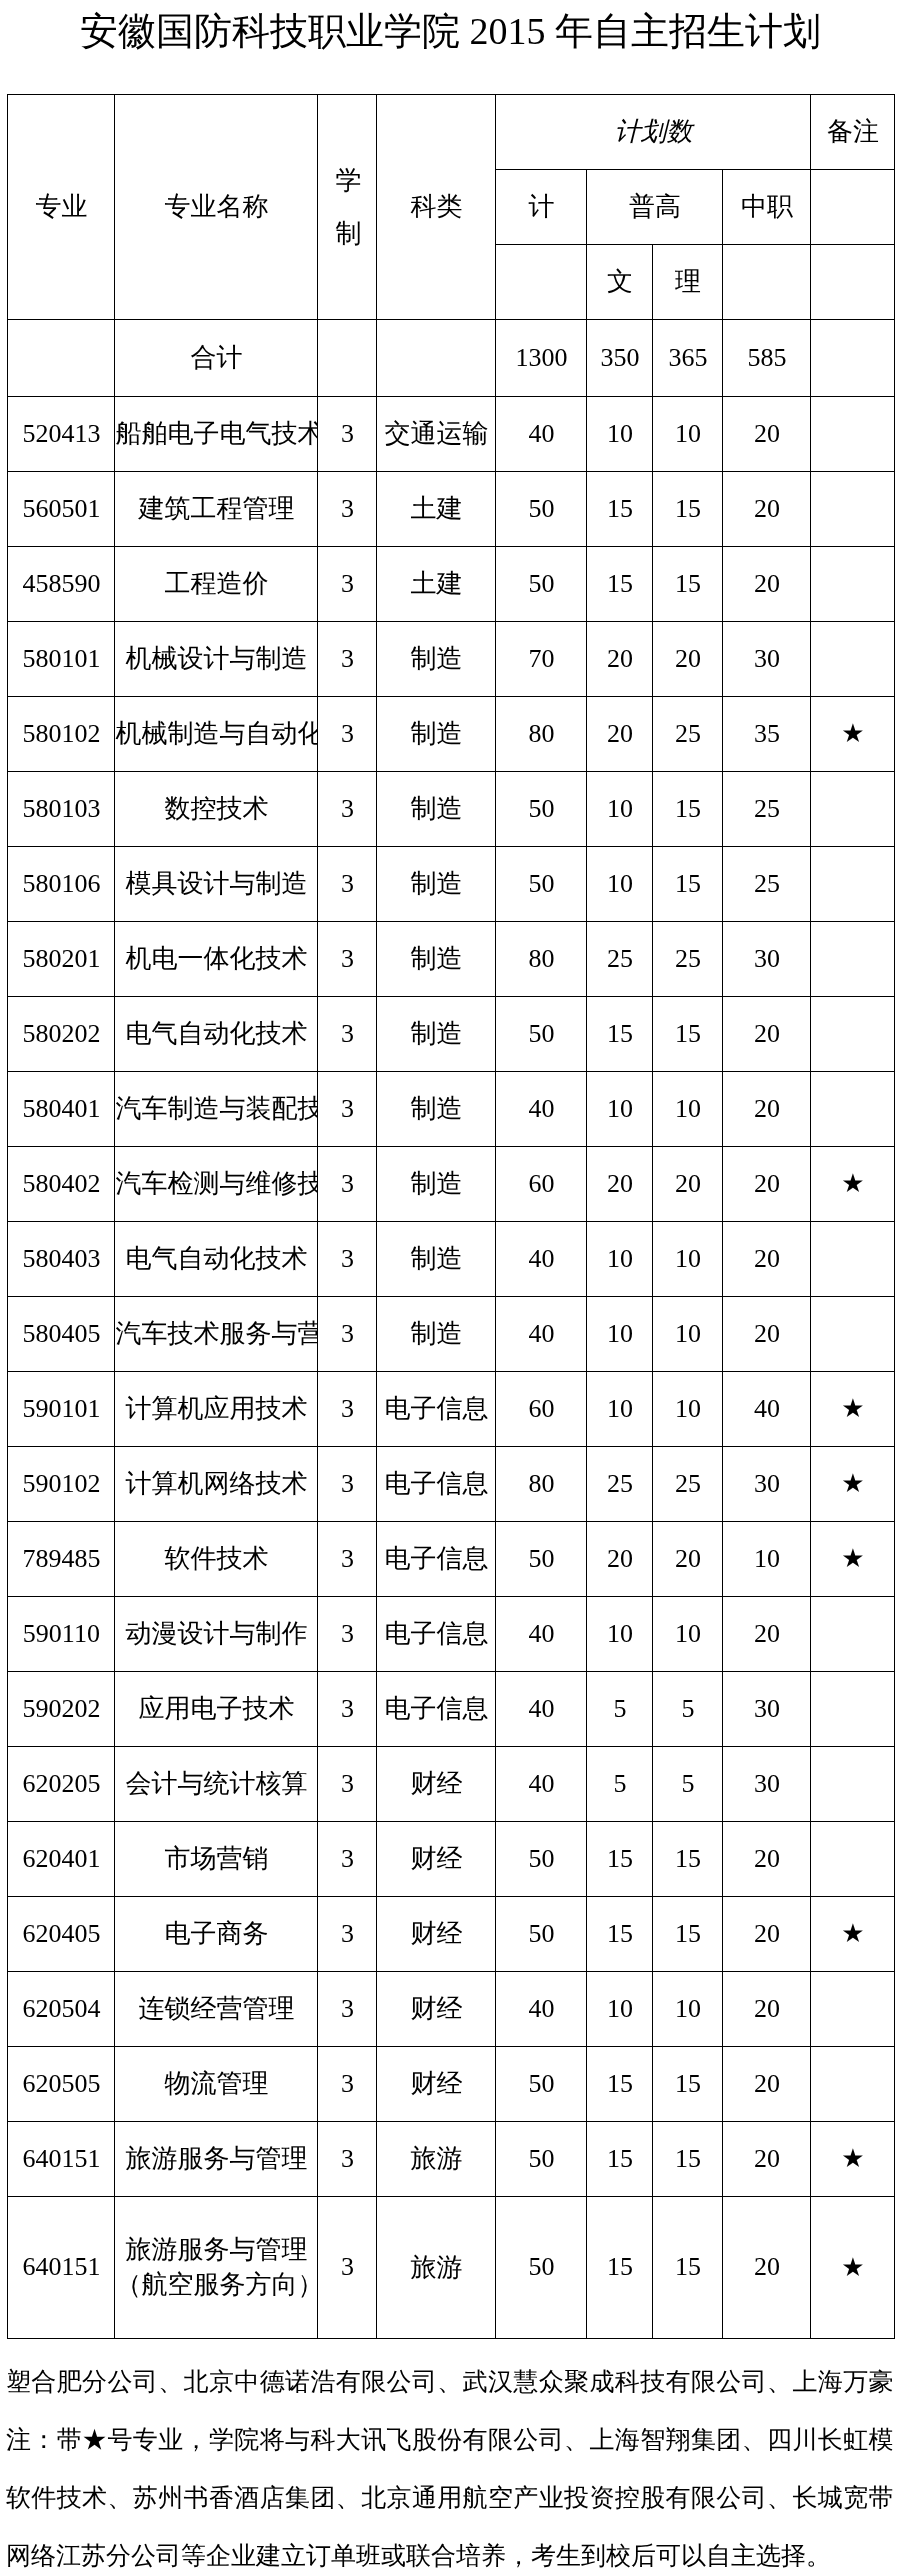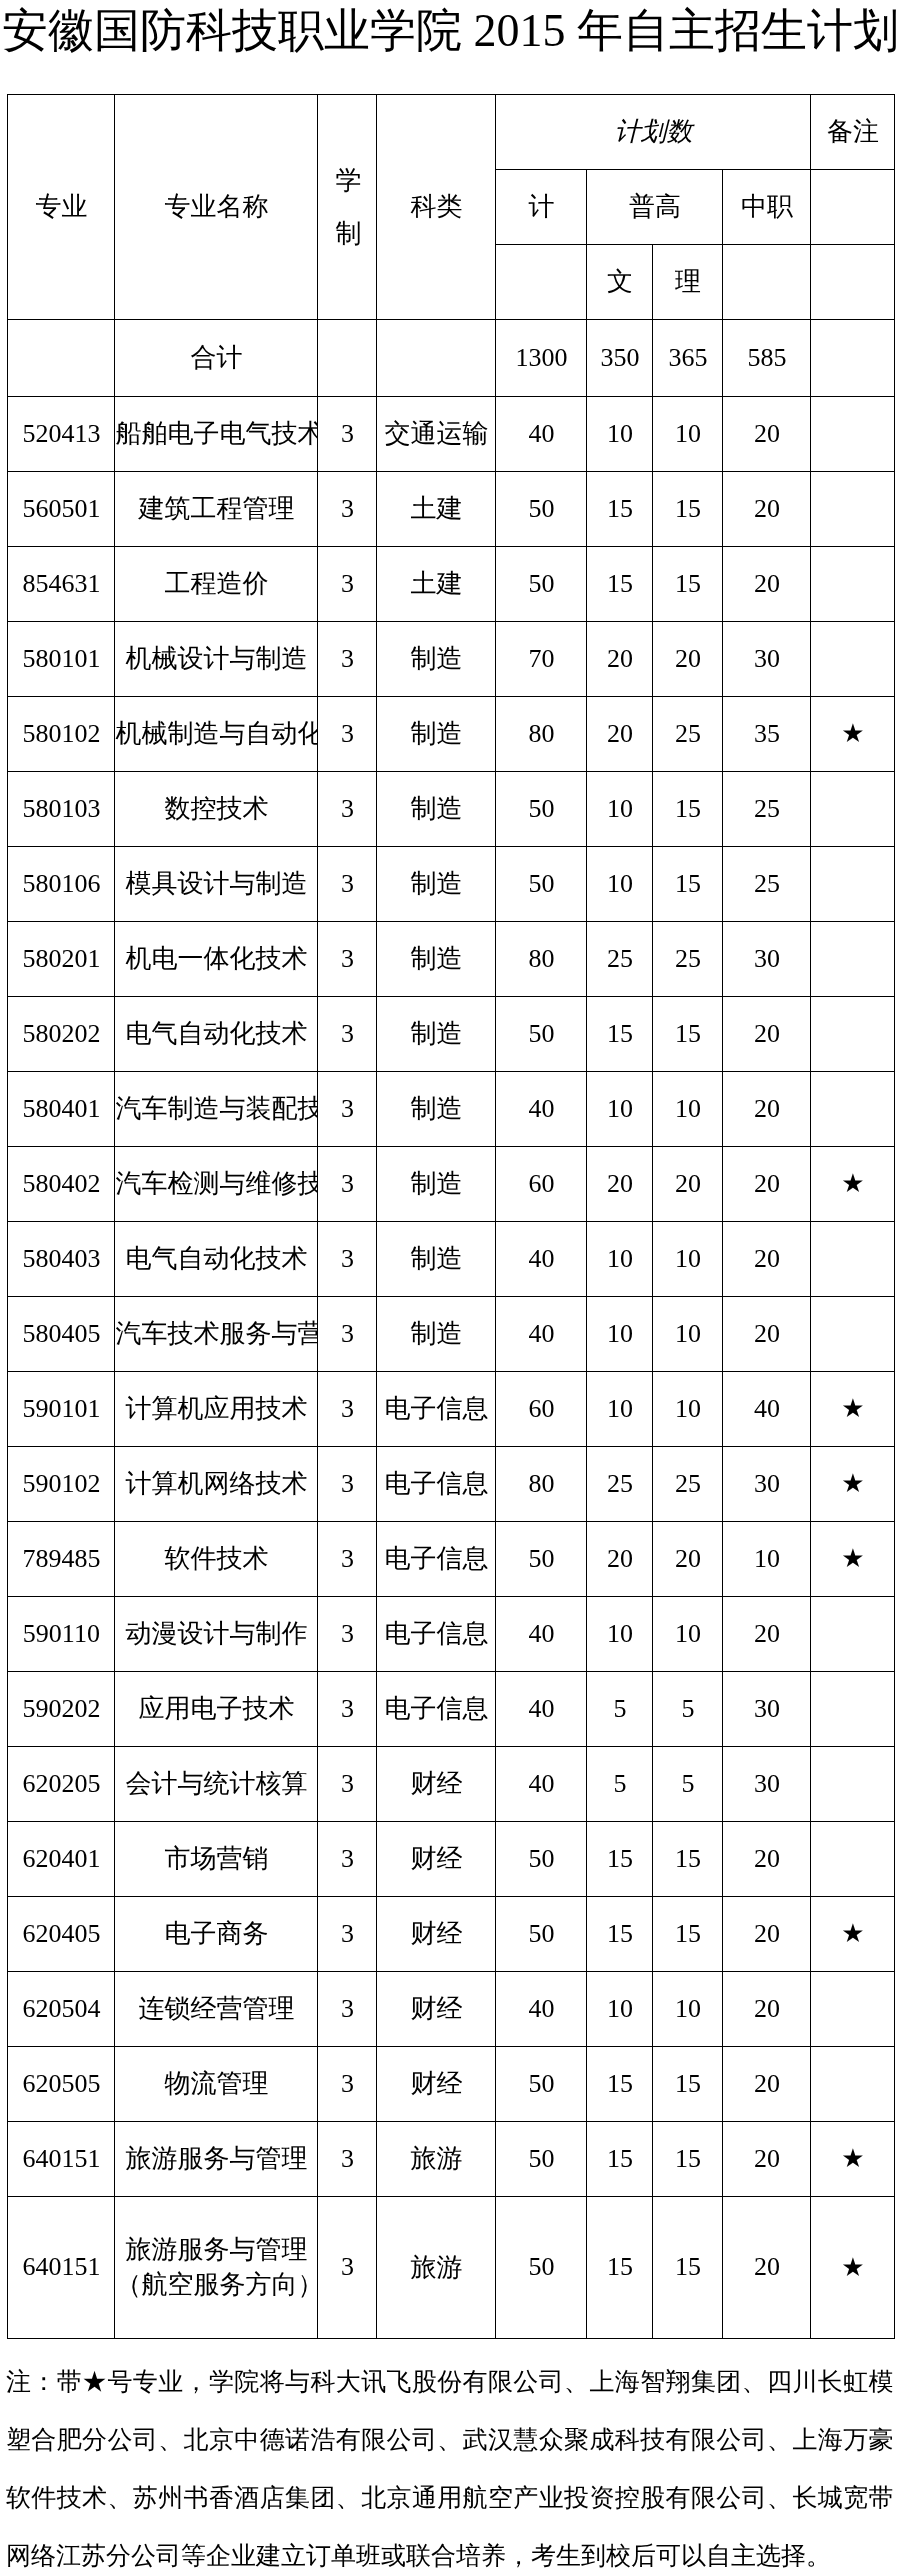--- a/index.html
+++ b/index.html
@@ -7,21 +7,21 @@
     position: relative;
     width: 901px;
     height: 2576px;
     overflow: hidden;
     background: #fff;
     color: #000;
     font-family: "Liberation Serif", "DejaVu Serif", serif;
   }
   .title {
     margin: 8.8px 0 0 0;
-    font-size: 46px;
+    font-size: 38px;
     font-weight: normal;
     line-height: 44px;
     text-align: center;
     white-space: nowrap;
   }
   table.plan {
     border-collapse: collapse;
     table-layout: fixed;
     width: 886px;
     margin: 41px 0 0 7.4px;
@@ -139,21 +139,21 @@
           </td>
     <td class="dur">3</td>
     <td class="cat">土建</td>
     <td class="num">50</td>
     <td class="num">15</td>
     <td class="num">15</td>
     <td class="num">20</td>
     <td class="remark"></td>
   </tr>
         <tr class="data-row">
-    <td class="code">854631</td>
+    <td class="code">458590</td>
     <td class="name">
             <div class="n1">工程造价</div>
           </td>
     <td class="dur">3</td>
     <td class="cat">土建</td>
     <td class="num">50</td>
     <td class="num">15</td>
     <td class="num">15</td>
     <td class="num">20</td>
     <td class="remark"></td>
@@ -442,20 +442,20 @@
     <td class="num">50</td>
     <td class="num">15</td>
     <td class="num">15</td>
     <td class="num">20</td>
     <td class="remark">★</td>
   </tr>
       </tbody>
   </table>
 
   <div class="note">
+    <div class="jline">塑合肥分公司、北京中德诺浩有限公司、武汉慧众聚成科技有限公司、上海万豪</div>
     <div class="jline">注：带★号专业，学院将与科大讯飞股份有限公司、上海智翔集团、四川长虹模</div>
-    <div class="jline">塑合肥分公司、北京中德诺浩有限公司、武汉慧众聚成科技有限公司、上海万豪</div>
     <div class="jline">软件技术、苏州书香酒店集团、北京通用航空产业投资控股有限公司、长城宽带</div>
     <div class="lastline">网络江苏分公司等企业建立订单班或联合培养，考生到校后可以自主选择。</div>
   </div>
 
 </div>
 
 
 </body></html>

